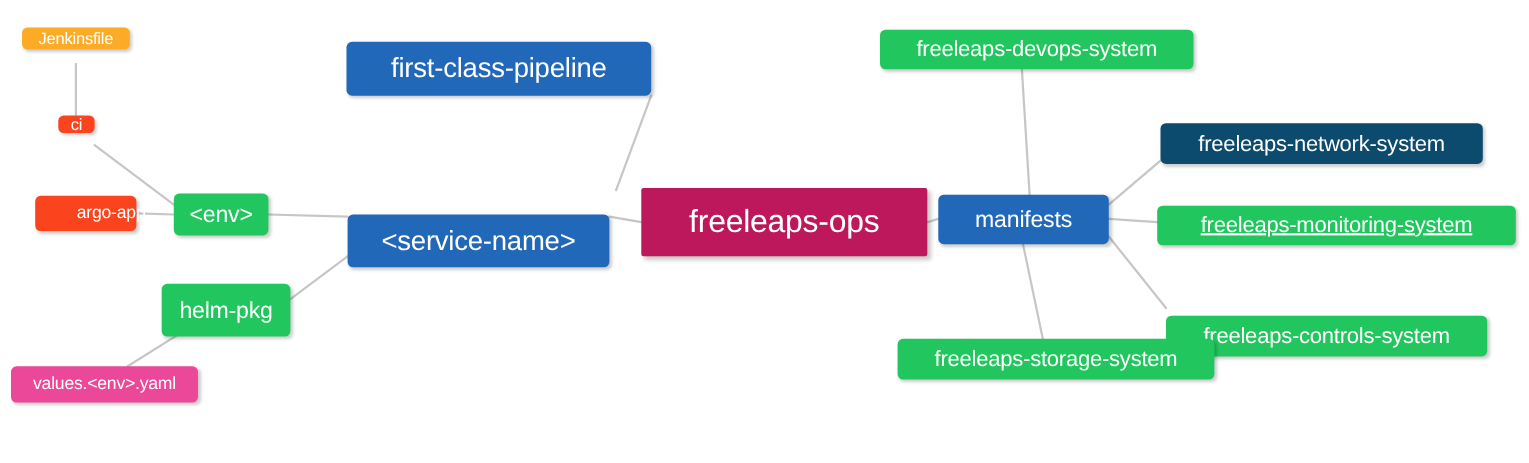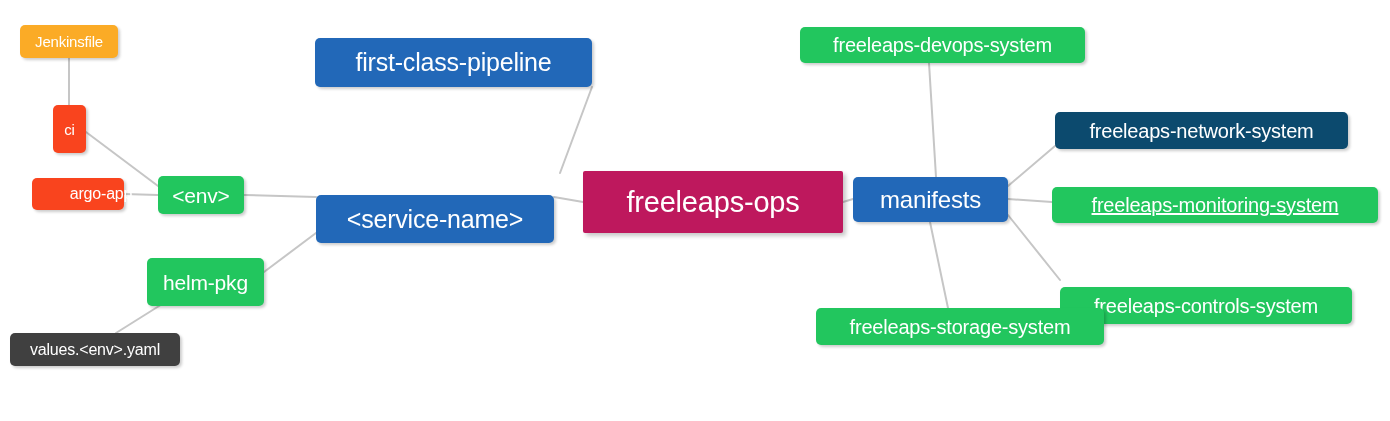--- a/index.html
+++ b/index.html
@@ -69,39 +69,39 @@
   <div id="nodes-layer">
       <div class="node root" style="left: 583px; top: 171px; width: 260px; height: 62px; background: #be185d; font-size: 29px;">
         <span>freeleaps-ops</span>
       </div>
       <div class="node lvl1" style="left: 316px; top: 173px; width: 238px; height: 48px; background: rgb(34, 104, 184); font-size: 25px; margin-top: 22px;">
         <span>&lt;service-name&gt;</span>
       </div>
       <div class="node lvl1" style="left: 315px; top: 38px; width: 277px; height: 49px; background: rgb(34, 104, 184); font-size: 25px;">
         <span>first-class-pipeline</span>
       </div>
-      <div class="node lvl1" style="left: 853px; top: 177px; width: 155px; height: 45px; background: rgb(34, 104, 184); font-size: 24px; justify-content: center;">
+      <div class="node lvl1" style="left: 853px; top: 177px; width: 155px; height: 45px; background: rgb(34, 104, 184); font-size: 21px; justify-content: center;">
         <span>manifests</span>
       </div>
       <div class="node tiny" style="left: 158px; top: 176px; width: 86px; height: 38px; background: rgb(34, 198, 94); font-size: 21px;">
         <span>&lt;env&gt;</span>
       </div>
-      <div class="node tiny" style="left: 53px; top: 105px; width: 33px; height: 48px; background: rgb(249, 68, 30); font-size: 15px;">
+      <div class="node tiny" style="left: 53px; top: 105px; width: 33px; height: 16px; background: rgb(249, 68, 30); font-size: 15px;">
         <span>ci</span>
       </div>
-      <div class="node tiny" style="left: 20px; top: 25px; width: 98px; height: 33px; background: rgb(251, 171, 38); font-size: 15px;">
+      <div class="node tiny" style="left: 20px; top: 25px; width: 98px; height: 20px; background: rgb(251, 171, 38); font-size: 15px;">
         <span>Jenkinsfile</span>
       </div>
       <div class="node tiny" style="left: 32px; top: 178px; width: 92px; height: 32px; background: rgb(249, 68, 30); font-size: 16px; padding-left: 46px;">
         <span>argo-app</span>
       </div>
       <div class="node tiny" style="left: 147px; top: 258px; width: 117px; height: 48px; background: rgb(34, 198, 94); font-size: 21px;">
         <span>helm-pkg</span>
       </div>
-      <div class="node tiny" style="left: 10px; top: 333px; width: 170px; height: 33px; background: #404040; font-size: 16px;">
+      <div class="node tiny" style="left: 10px; top: 333px; width: 170px; height: 33px; background: #ec4899; font-size: 16px;">
         <span>values.&lt;env&gt;.yaml</span>
       </div>
       <div class="node tiny" style="left: 800px; top: 27px; width: 285px; height: 36px; background: rgb(34, 198, 94); font-size: 20px;">
         <span>freeleaps-devops-system</span>
       </div>
       <div class="node tiny" style="left: 1055px; top: 112px; width: 293px; height: 37px; background: #0c4a6e; font-size: 20px;">
         <span>freeleaps-network-system</span>
       </div>
       <div class="node tiny" style="left: 1052px; top: 187px; width: 326px; height: 36px; background: rgb(34, 198, 94); font-size: 20px; text-decoration: underline;">
         <span>freeleaps-monitoring-system</span>

